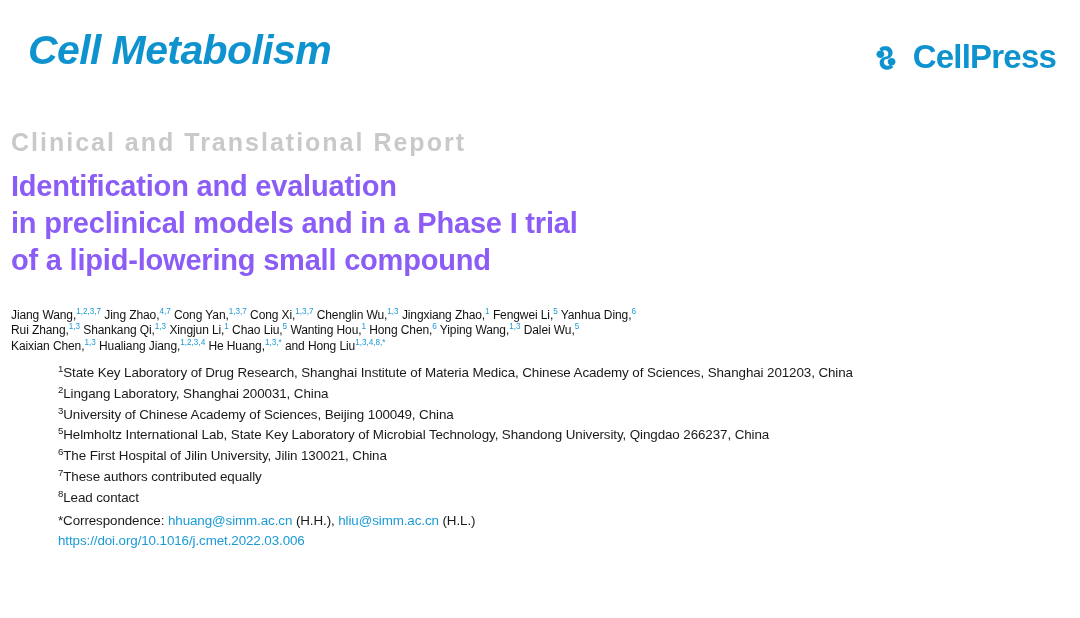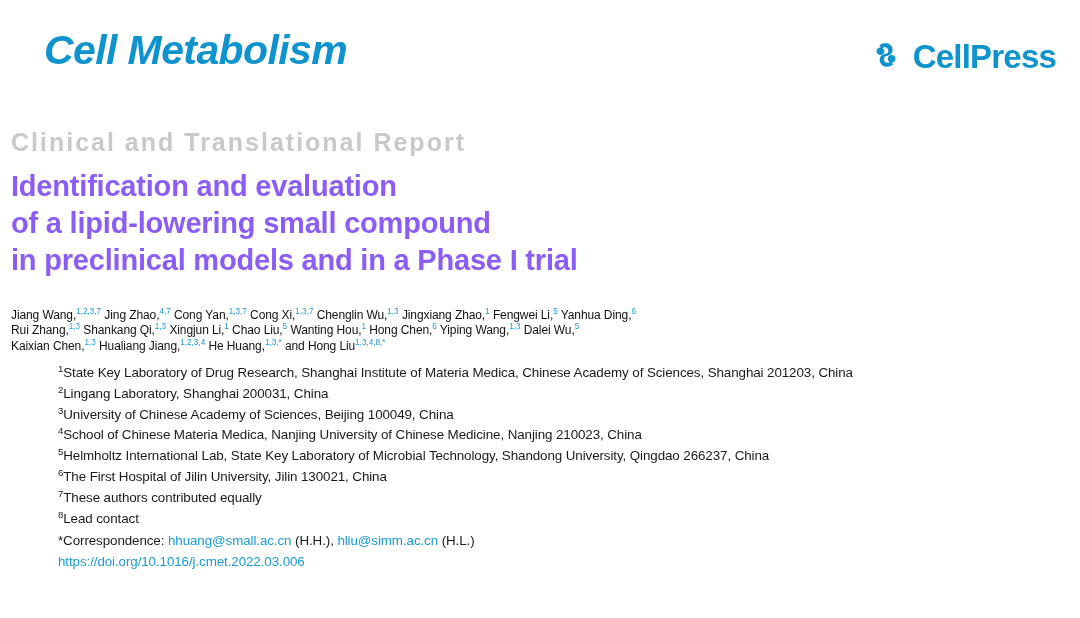--- a/index.html
+++ b/index.html
@@ -41,26 +41,25 @@
   .journal-title {
     font-family: "Liberation Sans", sans-serif;
     font-weight: 700;
     font-style: italic;
     font-size: 41px;
     letter-spacing: -0.6px;
     color: #0f93cf;
     line-height: 1;
     margin-top: 4px;
     white-space: nowrap;
-    margin-left: 16px;
   }
 
   .brand {
     display: flex;
-    align-items: flex-start;
+    align-items: flex-end;
     gap: 12px;
     margin-top: 16px;
   }
   .brand-mark {
     width: 30px;
     height: 30px;
     display: block;
   }
   .brand-text {
     font-family: "Liberation Sans", sans-serif;
@@ -172,37 +171,36 @@
       <span class="brand-text">CellPress</span>
     </div>
   </div>
 
   <div class="article">
 
     <div class="article-type">Clinical and Translational Report</div>
 
     <h1 class="article-title">
       <span class="tline">Identification and evaluation</span>
+      <span class="tline">in preclinical models and in a Phase I trial</span>
       <span class="tline">of a lipid-lowering small compound</span>
-      <span class="tline">in preclinical models and in a Phase I trial</span>
     </h1>
 
     <div class="authors" id="authors-block">
         <span class="aline"><span>Jiang Wang,<sup>1,2,3,7</sup></span> <span>Jing Zhao,<sup>4,7</sup></span> <span>Cong Yan,<sup>1,3,7</sup></span> <span>Cong Xi,<sup>1,3,7</sup></span> <span>Chenglin Wu,<sup>1,3</sup></span> <span>Jingxiang Zhao,<sup>1</sup></span> <span>Fengwei Li,<sup>5</sup></span> <span>Yanhua Ding,<sup>6</sup></span></span>
         <span class="aline"><span>Rui Zhang,<sup>1,3</sup></span> <span>Shankang Qi,<sup>1,3</sup></span> <span>Xingjun Li,<sup>1</sup></span> <span>Chao Liu,<sup>5</sup></span> <span>Wanting Hou,<sup>1</sup></span> <span>Hong Chen,<sup>6</sup></span> <span>Yiping Wang,<sup>1,3</sup></span> <span>Dalei Wu,<sup>5</sup></span></span>
         <span class="aline"><span>Kaixian Chen,<sup>1,3</sup></span> <span>Hualiang Jiang,<sup>1,2,3,4</sup></span> <span>He Huang,<sup>1,3,*</sup></span> <span>and Hong Liu<sup>1,3,4,8,*</sup></span></span>
       </div>
 
     <div class="affiliations" id="affiliations-block">
         <span class="aff"><sup>1</sup><span>State Key Laboratory of Drug Research, Shanghai Institute of Materia Medica, Chinese Academy of Sciences, Shanghai 201203, China</span></span>
         <span class="aff"><sup>2</sup><span>Lingang Laboratory, Shanghai 200031, China</span></span>
         <span class="aff"><sup>3</sup><span>University of Chinese Academy of Sciences, Beijing 100049, China</span></span>
-        <span class="aff"><sup>4</sup><span>School of Chinese Materia Medica, Nanjing University of Chinese Medicine, Nanjing 210023, China</span></span>
         <span class="aff"><sup>5</sup><span>Helmholtz International Lab, State Key Laboratory of Microbial Technology, Shandong University, Qingdao 266237, China</span></span>
         <span class="aff"><sup>6</sup><span>The First Hospital of Jilin University, Jilin 130021, China</span></span>
         <span class="aff"><sup>7</sup><span>These authors contributed equally</span></span>
         <span class="aff"><sup>8</sup><span>Lead contact</span></span>
-        <span class="corr"><span>*Correspondence: </span><a class="link" href="#">hhuang@small.ac.cn</a><span> (H.H.), </span><a class="link" href="#">hliu@simm.ac.cn</a><span> (H.L.)</span></span>
+        <span class="corr"><span>*Correspondence: </span><a class="link" href="#">hhuang@simm.ac.cn</a><span> (H.H.), </span><a class="link" href="#">hliu@simm.ac.cn</a><span> (H.L.)</span></span>
         <span class="doi"><a class="link" href="#">https://doi.org/10.1016/j.cmet.2022.03.006</a></span>
       </div>
 
   </div>
 </div>
 
 </body></html>

